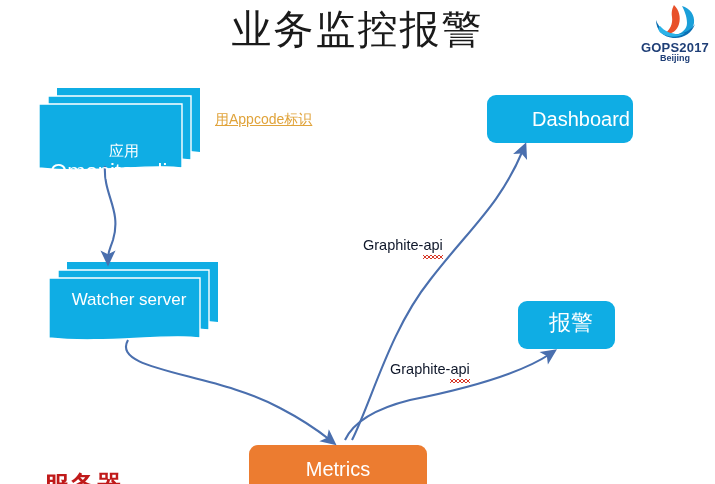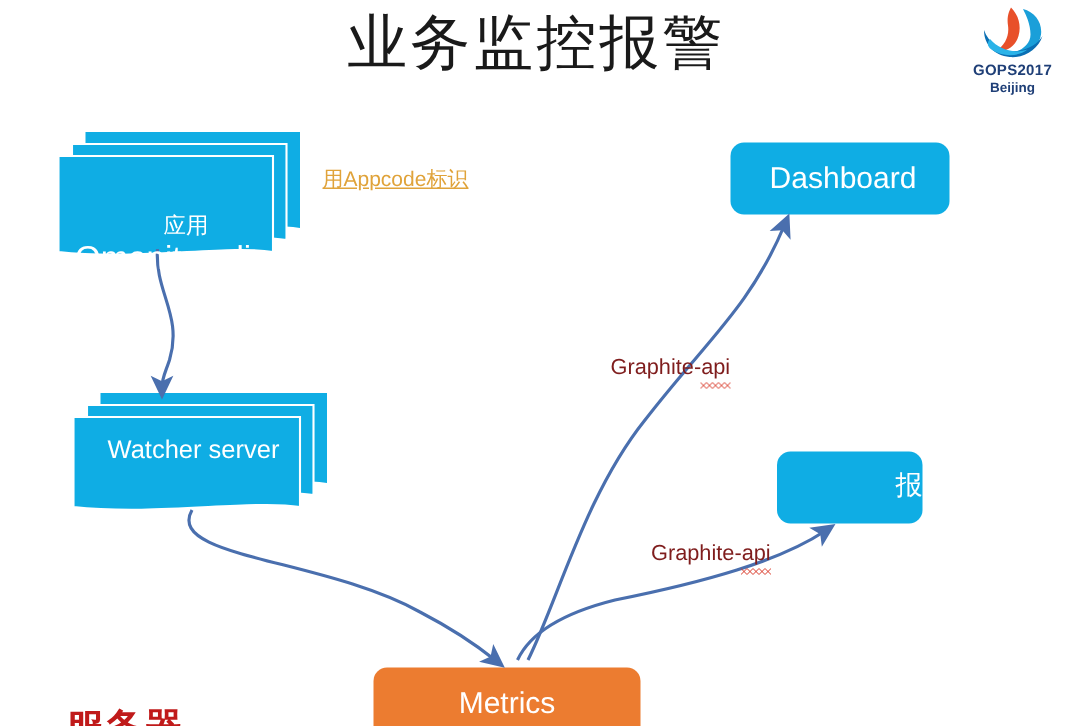--- a/index.html
+++ b/index.html
@@ -41,21 +41,21 @@
     height: 68px;
     text-align: center;
   }
   #logo-mark {
     width: 46px;
     height: 40px;
     margin: 0 auto;
     display: block;
   }
   #logo-line1 {
-    font-size: 10px;
+    font-size: 13px;
     font-weight: bold;
     color: #1f3f77;
     line-height: 11px;
     letter-spacing: .2px;
   }
   #logo-line2 {
     font-size: 9px;
     font-weight: bold;
     color: #1f3f77;
     line-height: 11px;
@@ -91,34 +91,33 @@
 
   #server-label {
     left: 34px;
     top: 289px;
     width: 190px;
     font-size: 17px;
     line-height: 22px;
   }
 
   #dashboard-label {
-    left: 489px;
+    left: 508px;
     top: 105px;
     width: 146px;
     font-size: 20px;
     line-height: 28px;
   }
 
   #alarm-label {
     left: 519px;
     top: 307px;
     width: 104px;
-    font-size: 18px;
+    font-size: 22px;
     line-height: 32px;
-    padding-left: 44px;
   }
 
   #watcher-label {
     left: 249px;
     top: 455px;
     width: 178px;
     font-size: 20px;
     line-height: 28px;
   }
 
@@ -130,25 +129,24 @@
     line-height: 19px;
     white-space: nowrap;
     text-decoration: underline;
   }
   #cap-appcode-id { left: 215px; top: 110px; }
   #cap-pull       { left: 133px; top: 182px; }
   #cap-metrics    { left: 118px; top: 372px; }
 
   .caption-graphite {
     position: absolute;
-    color: #7f1d1d;
+    color: #0f172a;
     font-size: 14.5px;
     line-height: 19px;
     white-space: nowrap;
-    margin-left: 44px;
   }
   #cap-graphite-1 { left: 363px; top: 236px; }
   #cap-graphite-2 { left: 390px; top: 360px; }
 
   
   .squiggle {
     display: inline-block;
     position: relative;
   }
   .squiggle::after {

